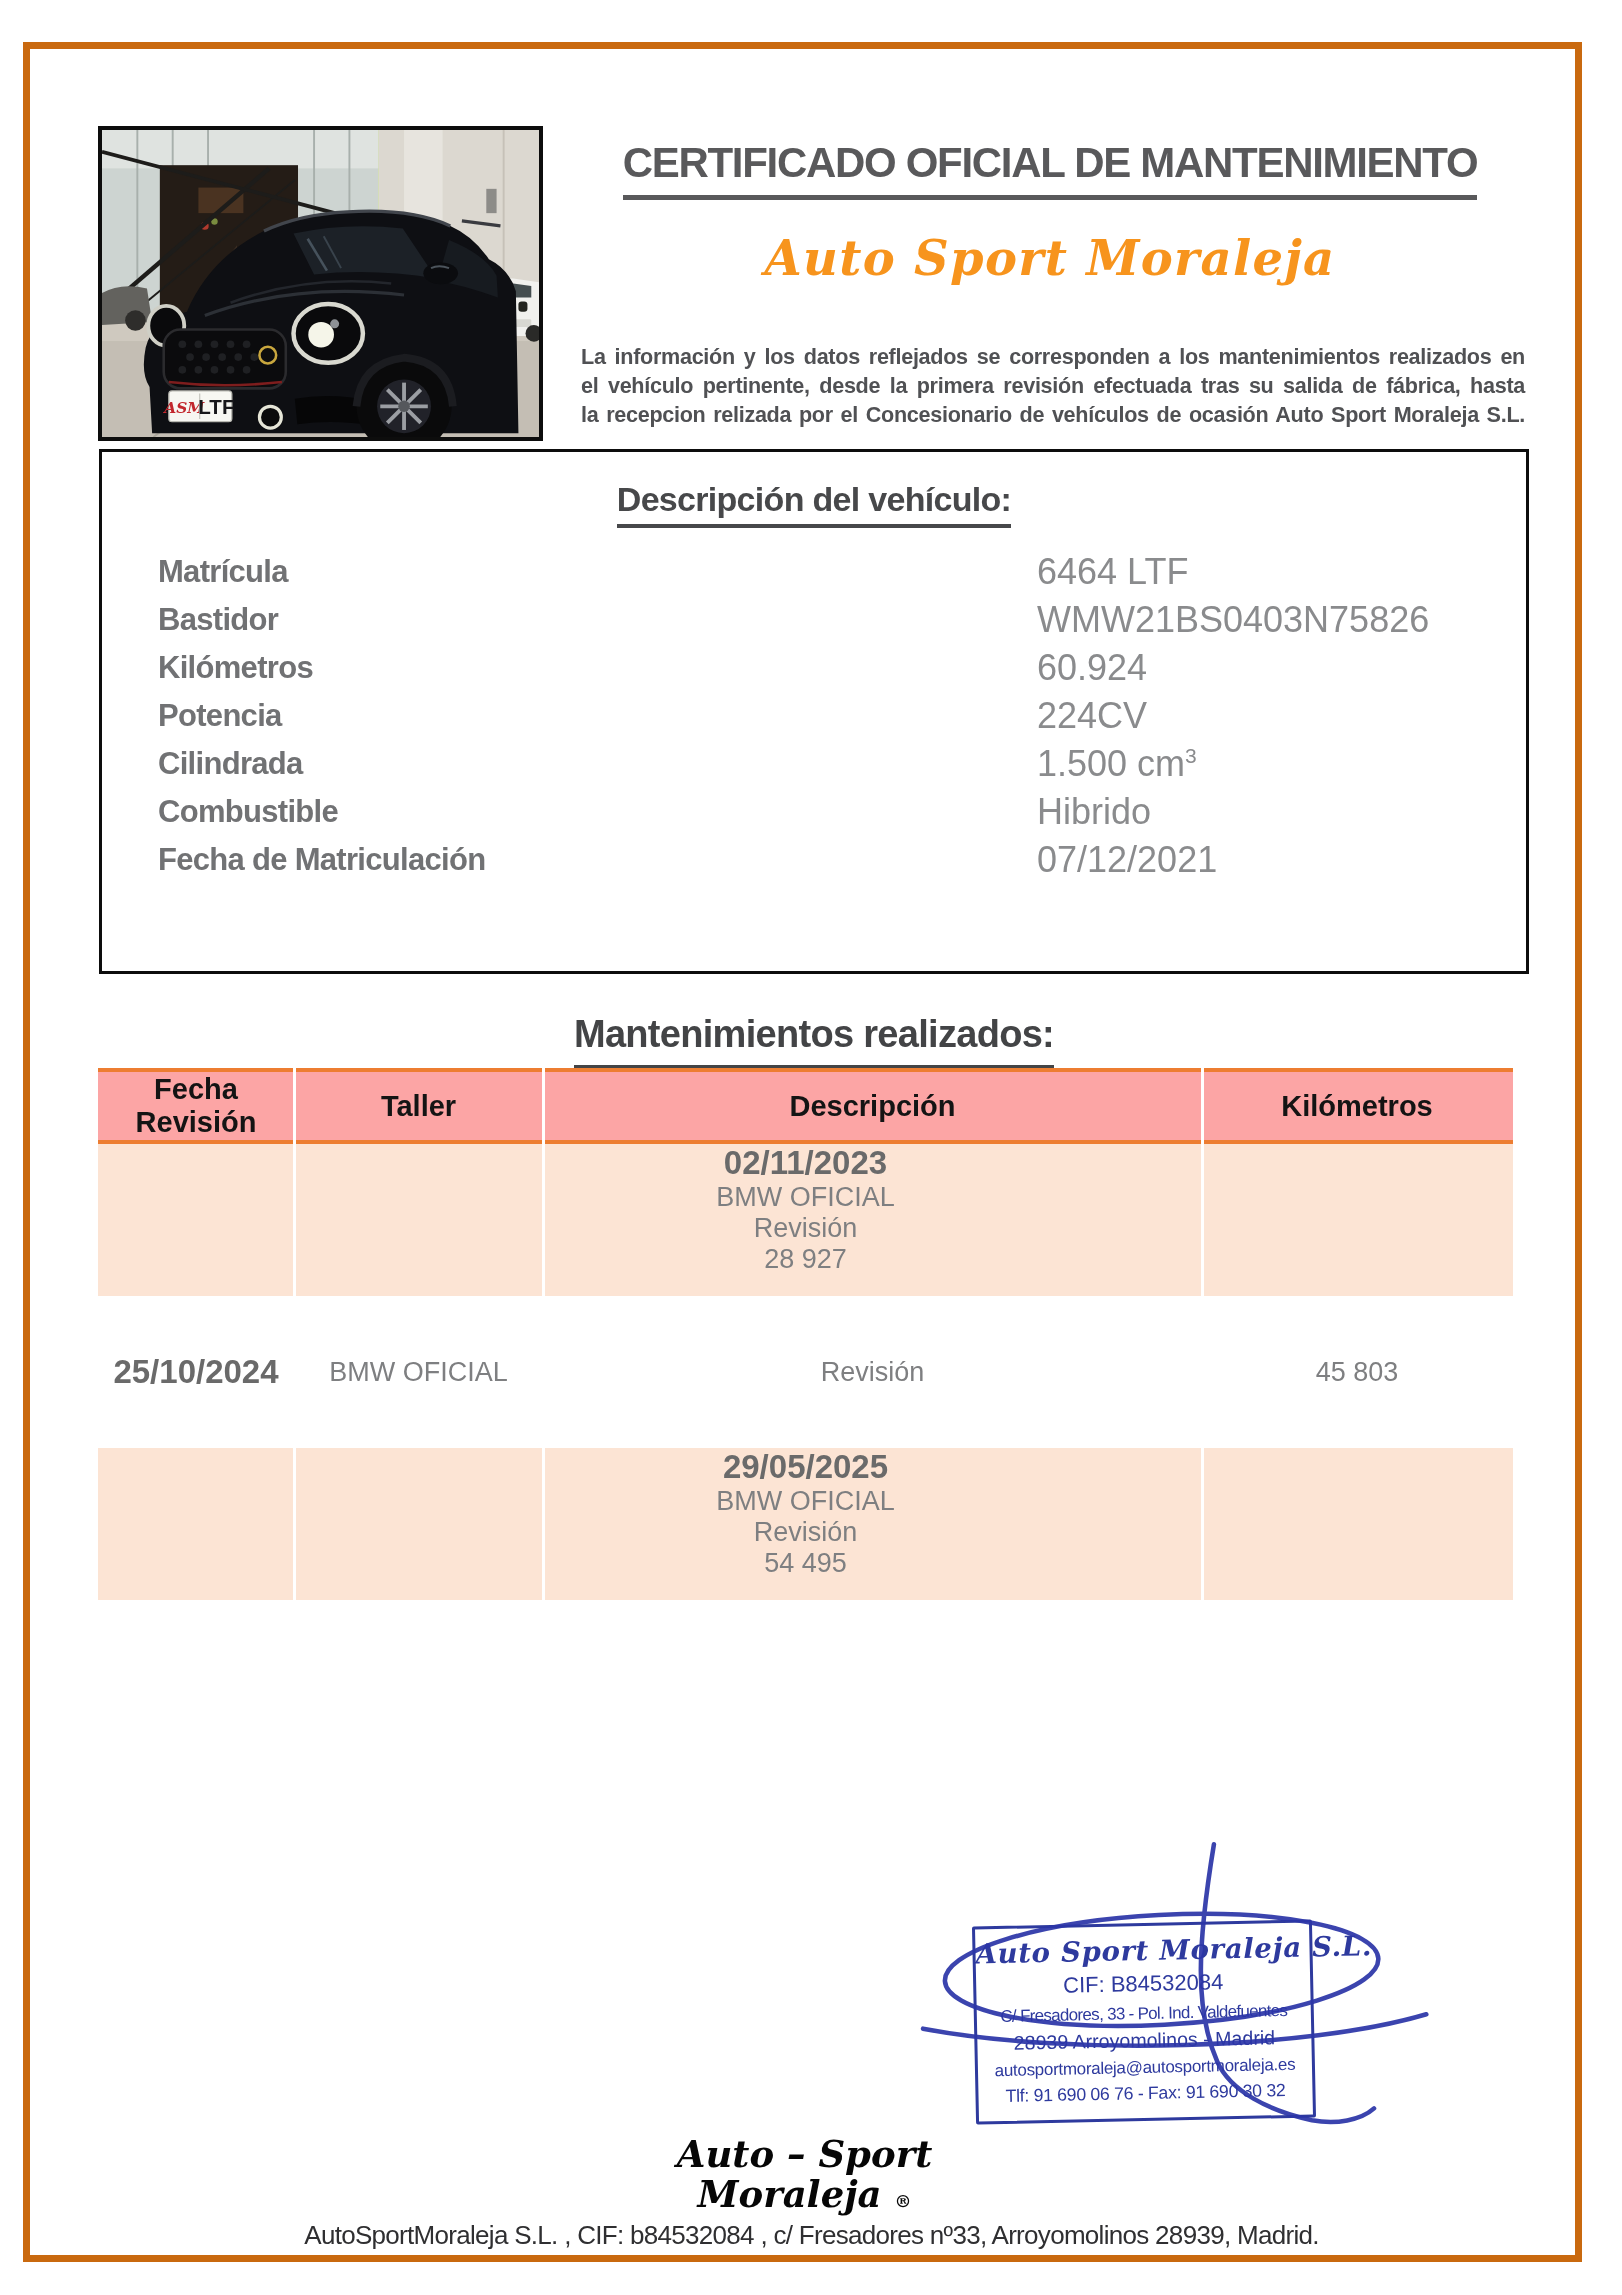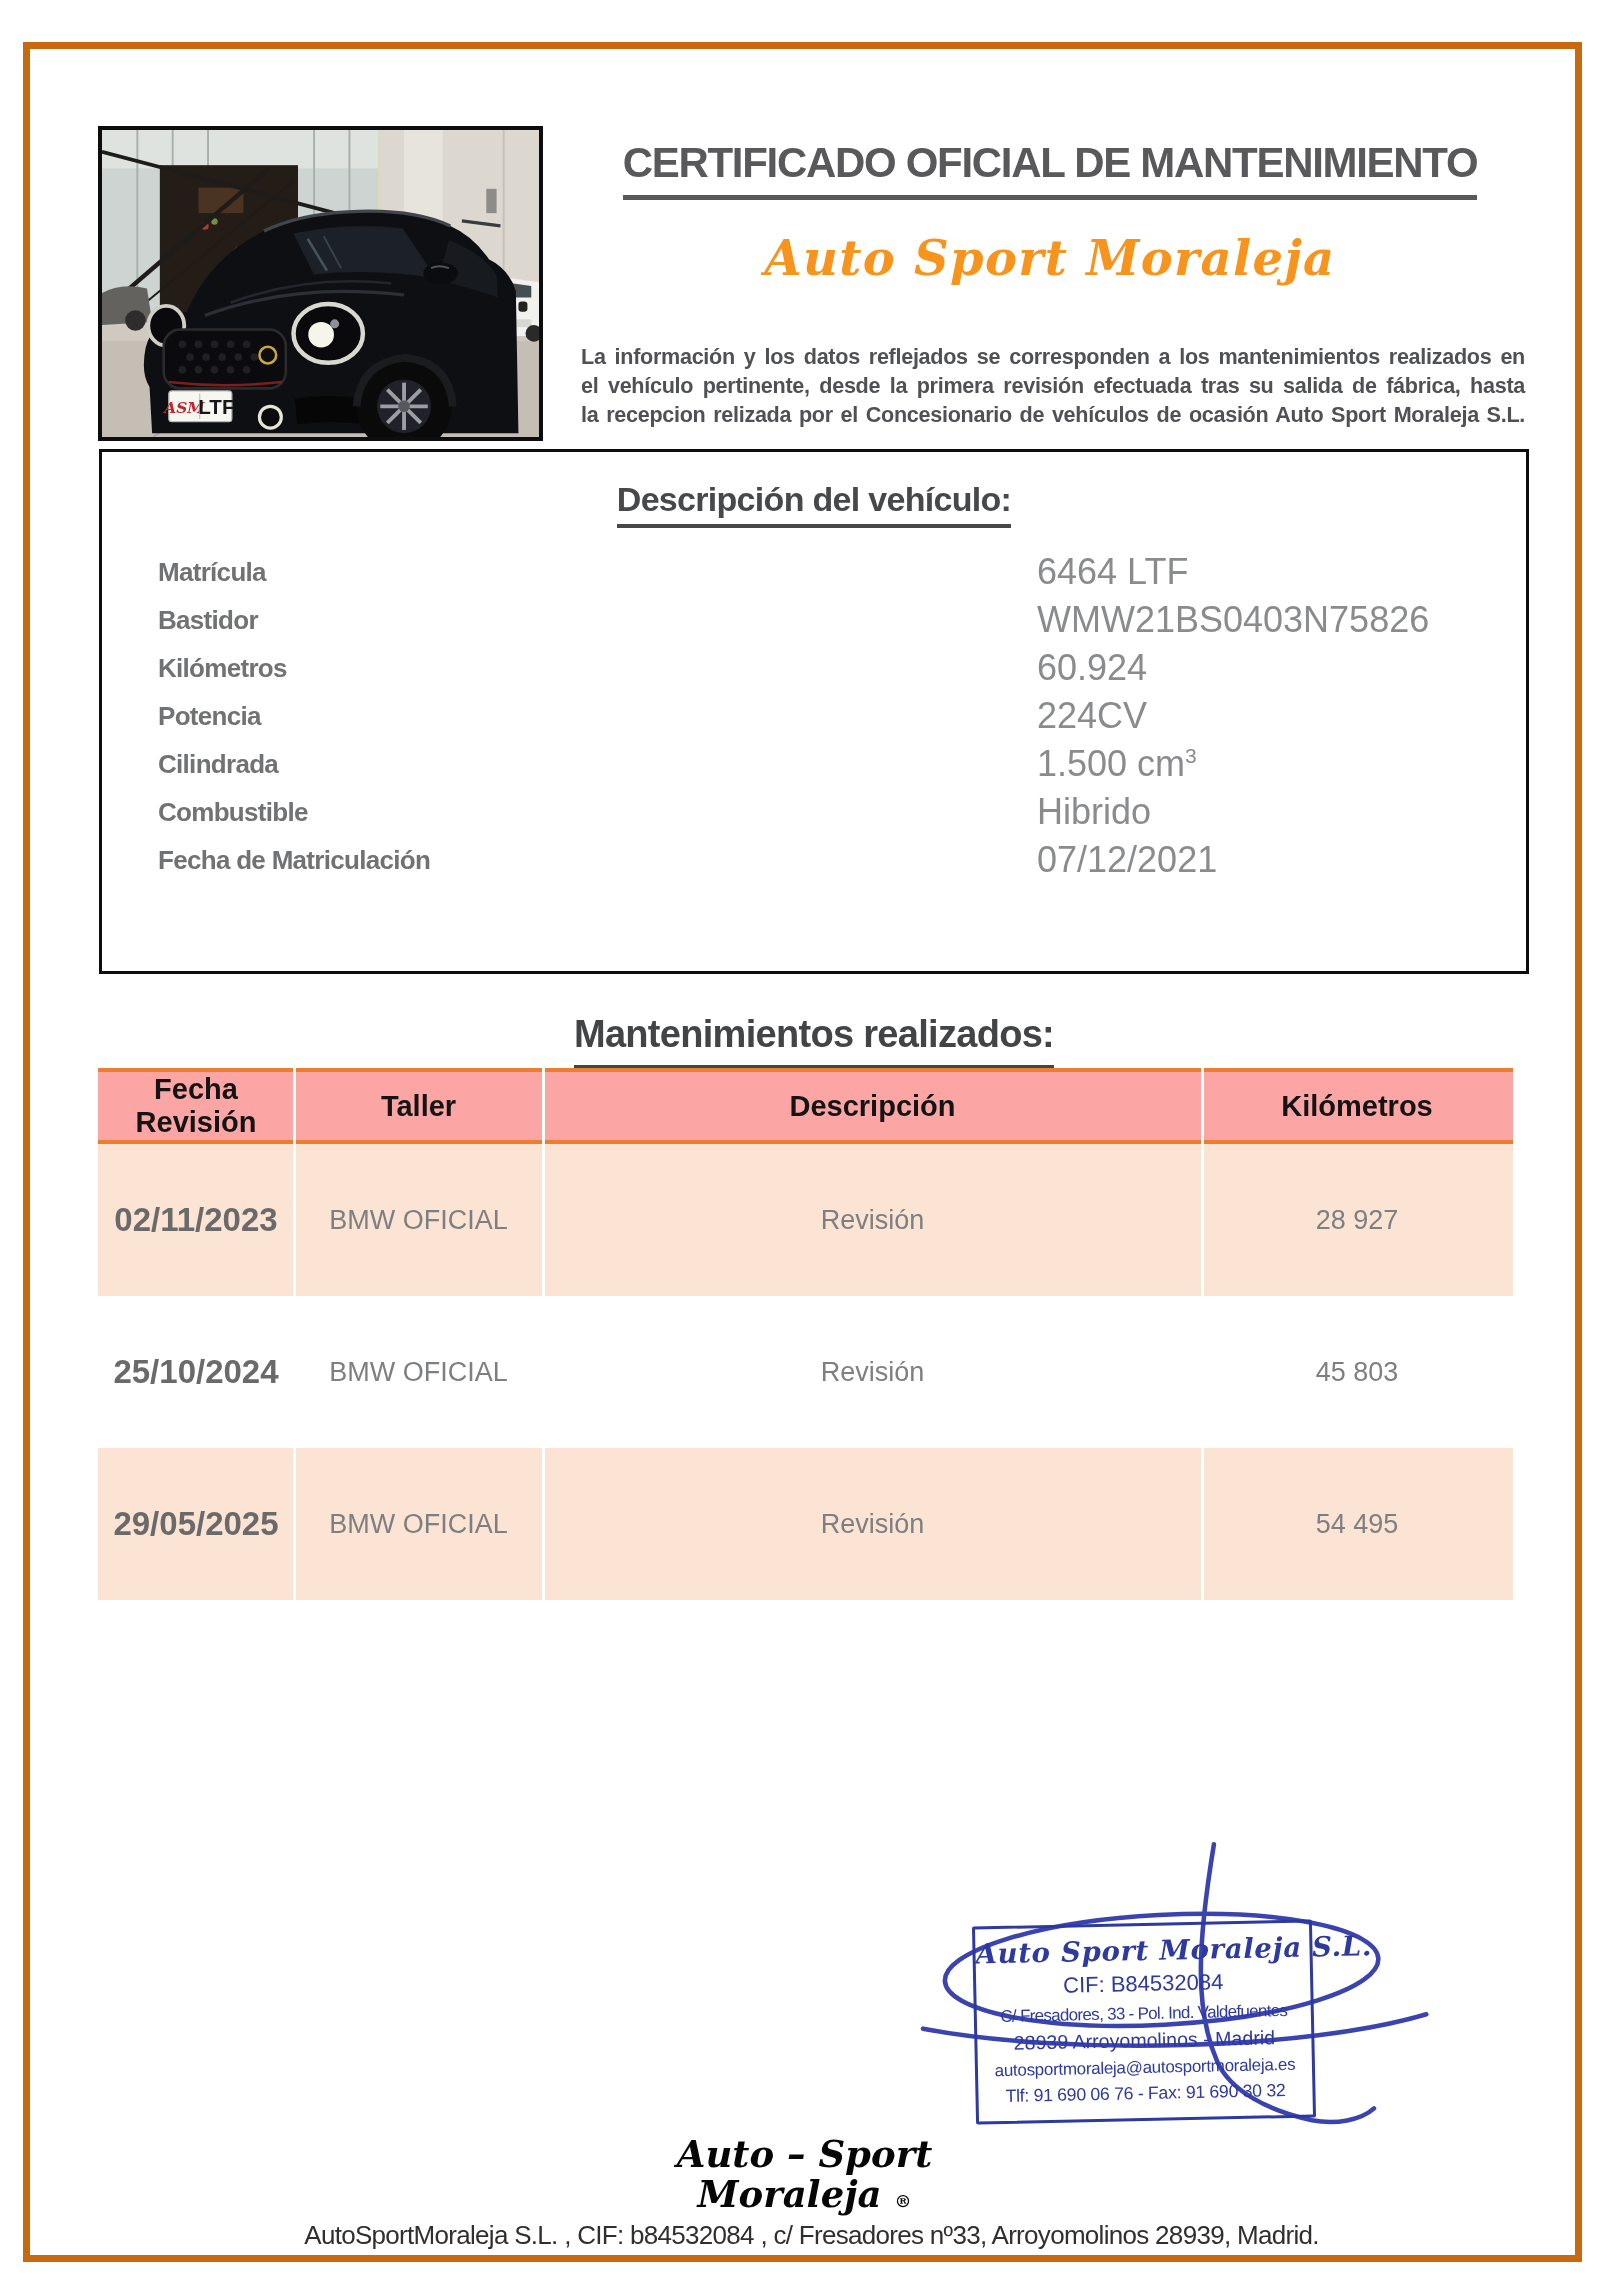--- a/index.html
+++ b/index.html
@@ -28,34 +28,34 @@
   .intro .ln:last-child{text-align-last:justify;}
 
   
   .vbox{position:absolute;left:99px;top:449px;width:1430px;height:525px;
         border:3.3px solid #0d0d0d;box-sizing:border-box;}
   .vbox-head-wrap{position:absolute;left:0;top:27.5px;width:100%;text-align:center;}
   .vbox-head{display:inline-block;font-size:34px;font-weight:bold;letter-spacing:-0.7px;
              color:#47484a;border-bottom:4.6px solid #47484a;padding-bottom:5.2px;white-space:nowrap;}
   .vfields{position:absolute;left:56px;top:96px;right:19.6px;}
   .vrow{height:48px;display:flex;align-items:center;}
-  .vlabel{flex:0 0 879px;font-size:26px;font-weight:bold;color:#717274;letter-spacing:-0.7px;}
+  .vlabel{flex:0 0 879px;font-size:31px;font-weight:bold;color:#717274;letter-spacing:-0.7px;}
   .vvalue{font-size:36px;color:#8a8b8d;letter-spacing:0;white-space:nowrap;text-align:center;}
   .vvalue sup{font-size:21px;}
 
   
   .maint-head-wrap{position:absolute;left:99px;top:1013px;width:1430px;text-align:center;}
   .maint-head{display:inline-block;font-size:38px;font-weight:bold;letter-spacing:-0.7px;
               color:#434446;border-bottom:4.6px solid #434446;padding-bottom:9px;white-space:nowrap;}
   .mtable{position:absolute;left:98px;top:1068px;width:1415px;}
   .thead{display:flex;align-items:center;height:68px;background:#fca5a5;
          border-top:4.6px solid #ed7d31;border-bottom:4.6px solid #ed7d31;}
   .th{font-size:29px;font-weight:bold;color:#141414;text-align:center;line-height:33px;}
   .tr{display:flex;align-items:center;height:152px;}
-  .tr.peach{background:#fce4d4;}
+  .tr.peach{background:#fce4d4;flex-direction:column;}
   .td{font-size:27px;color:#7e7f81;text-align:center;}
   .td.date{font-weight:bold;color:#6a6a6a;font-size:33px;}
   .c1{width:196px;} .c2{width:249px;} .c3{width:659px;} .c4{width:310px;}
   .colgap{position:absolute;top:0;width:3.3px;height:532px;background:#ffffff;}
 
   
   .stamp{position:absolute;left:974px;top:1923px;width:340px;height:198px;
          border:3.3px solid #2e3a9e;box-sizing:border-box;transform:rotate(-1.2deg);
          color:#2e3a9e;text-align:center;padding-top:7.9px;border-radius:2px;}
   .stamp .s1{font-family:"DejaVu Serif",serif;font-style:italic;font-weight:bold;

